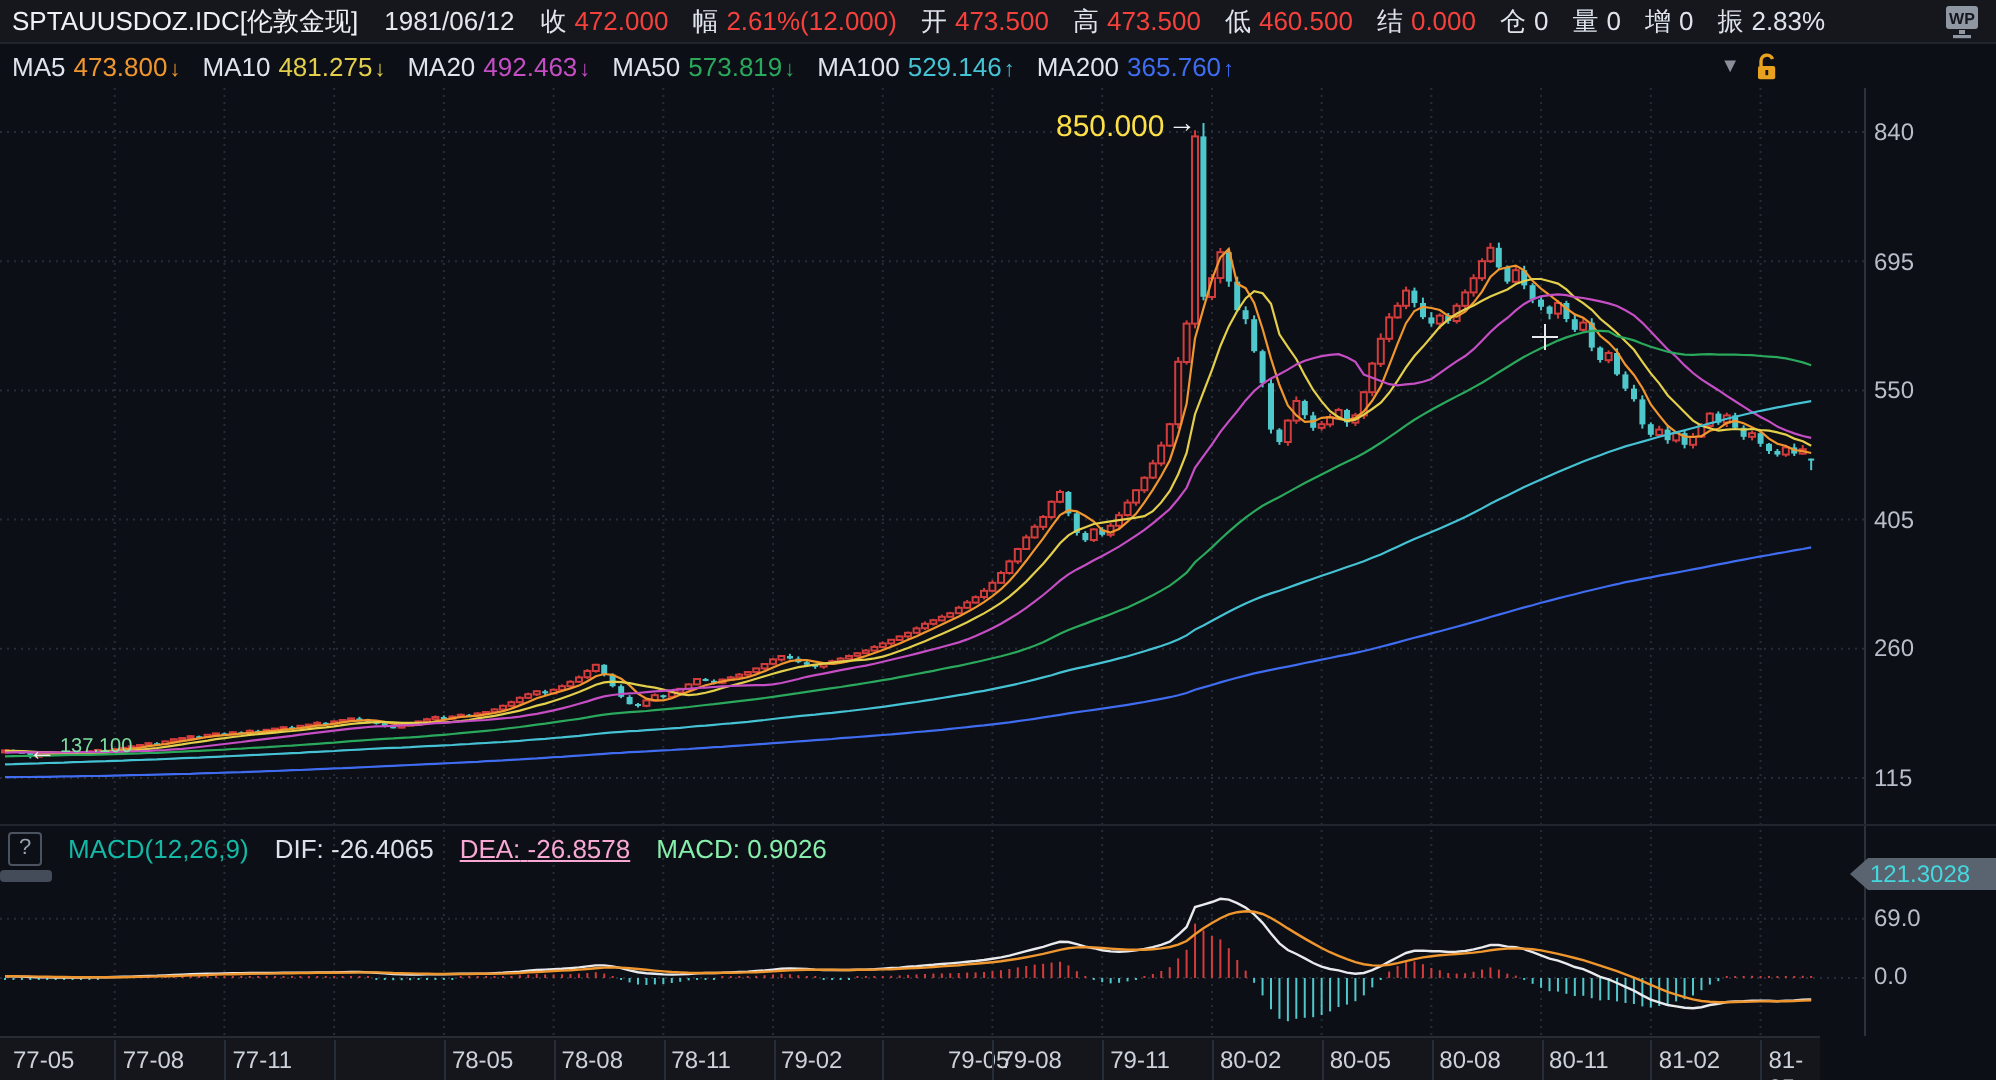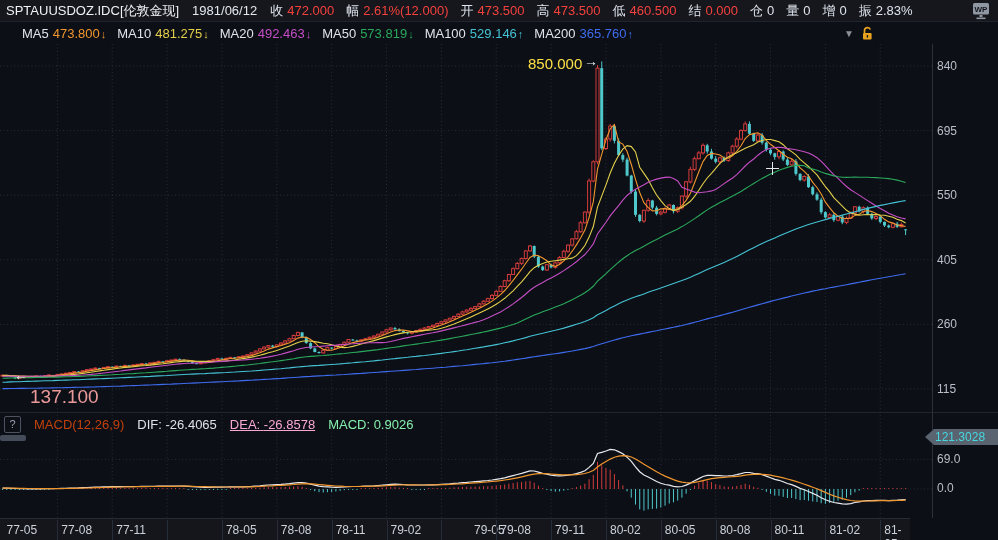--- a/index.html
+++ b/index.html
@@ -11,48 +11,48 @@
           border-bottom:1px solid #20242c;display:flex;align-items:center;
           padding:0 6px;box-sizing:border-box;font-size:13px;white-space:nowrap;gap:13px;z-index:6;}
   #topbar .sym{color:#eef1f6;}
   #topbar .date{color:#e3e7ee;}
   #topbar-fields{display:flex;gap:12px;}
   .fld .lb{color:#dfe3ec;margin-right:4px;}
   .vl.red{color:#f5413c;} .vl.white{color:#dfe3ec;}
   #wp-ic{margin-left:auto;display:flex;align-items:center;}
   
   #mabar{position:absolute;top:22px;left:0;width:896px;height:22px;display:flex;
-         align-items:center;padding:0 22px;box-sizing:border-box;font-size:13px;
+         align-items:center;padding:0 6px;box-sizing:border-box;font-size:13px;
          white-space:nowrap;z-index:6;}
   #ma-items{display:flex;gap:11px;}
   .ma .ma-lb{color:#dfe3ec;margin-right:4px;}
   .ma .arr{font-size:11px;margin-left:1px;}
   #range-group{margin-left:auto;display:flex;align-items:center;gap:7px;}
   #range-text{color:#e8ecf3;border-bottom:1px solid #cfd4de;padding-bottom:1px;font-size:13px;}
   #tri{color:#8a8f99;font-size:10px;}
   
   #chart-svg{position:absolute;top:0;left:0;z-index:1;}
   #axis-line{position:absolute;left:932px;top:44px;width:1px;height:474px;background:#2c313c;z-index:2;}
   .ylab{position:absolute;left:937px;font-size:12px;color:#b9bfca;z-index:2;}
   #pane-sep{position:absolute;left:0;top:412px;width:998px;height:1px;background:#20252e;z-index:2;}
   #pane-handle{position:absolute;left:0;top:435px;width:26px;height:6px;background:#454c59;border-radius:2px;z-index:3;}
   
   #macd-header{position:absolute;top:413px;left:0;height:22px;display:flex;align-items:center;
                gap:13px;padding-left:4px;font-size:13px;z-index:3;white-space:nowrap;}
   #help-box{width:15px;height:15px;border:1px solid #4b5260;border-radius:2px;color:#9aa2b0;
             font-size:11px;line-height:15px;text-align:center;display:inline-block;}
-  .mtitle{color:#c2410c;} .dif{color:#dde1ea;} .dea{color:#f9a8d4;text-decoration:underline;} .macdv{color:#86efac;}
+  .mtitle{color:#14b8a6;} .dif{color:#dde1ea;} .dea{color:#f9a8d4;text-decoration:underline;} .macdv{color:#86efac;}
   #macd-badge{position:absolute;left:925px;top:429px;width:73px;height:16px;background:#5a6370;
               color:#45d8de;font-size:12px;line-height:16px;padding-left:10px;box-sizing:border-box;
               clip-path:polygon(0 50%,9px 0,100% 0,100% 100%,9px 100%);z-index:4;}
   .mlab{position:absolute;left:937px;font-size:12px;color:#b9bfca;z-index:2;}
   
   #anno-peak{position:absolute;left:528px;top:55px;color:#fde047;font-size:15px;z-index:3;}
   #peak-arrow{position:absolute;left:584px;top:53px;color:#eef1f5;font-size:14px;z-index:3;}
-  #anno-low{position:absolute;left:30px;top:386px;color:#fca5a5;font-size:19px;z-index:3;opacity:.92;}
+  #anno-low{position:absolute;left:30px;top:368px;color:#86efac;font-size:10px;z-index:3;opacity:.92;}
   #low-arrow{position:absolute;left:14px;top:367px;color:#eef1f5;font-size:14px;z-index:3;}
   
   #xaxis{position:absolute;left:0;top:518px;width:910px;height:22px;background:#14161b;
          border-top:1px solid #262b34;box-sizing:border-box;z-index:5;}
   .xlab{position:absolute;top:4px;font-size:12px;color:#ccd1da;}
   .xsep{position:absolute;top:1px;width:1px;height:20px;background:#272d38;}
 </style>
 </head>
 <body>
 

